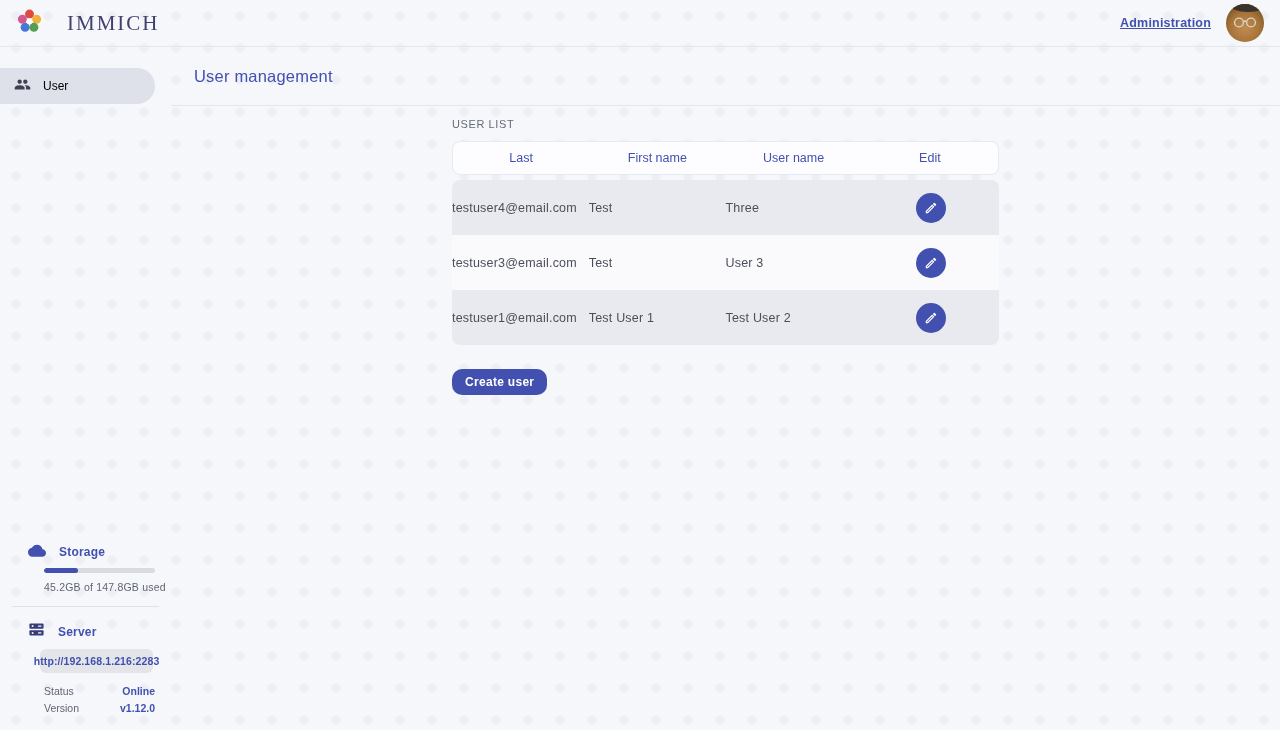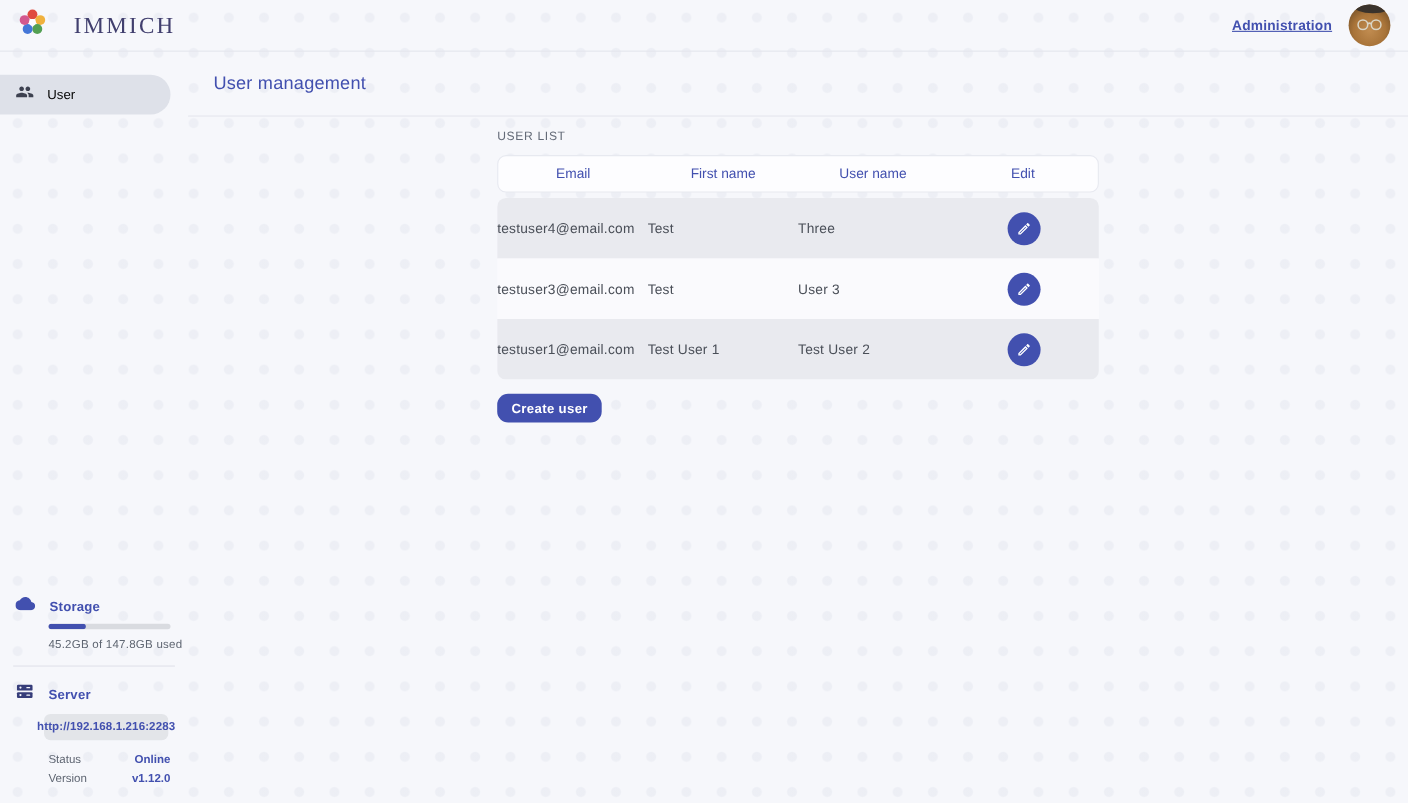--- a/index.html
+++ b/index.html
@@ -53,21 +53,21 @@
   .sidebar { width:171px; flex:none; display:flex; flex-direction:column; }
   .side-nav { padding-top:21px; flex:1; }
   .nav-item {
     width:155px; height:36px; display:flex; align-items:center; gap:12px;
     background:#dee1e9; border-radius:0 18px 18px 0;
     padding-left:14px; cursor:pointer;
   }
   .nav-item .label { font-size:12px; font-weight:500; color:#000000; }
 
   .side-footer { padding-bottom:14px; }
-  .foot-row { display:flex; align-items:center; gap:13px; padding-left:14px; margin-bottom:7px; }
+  .foot-row { display:flex; align-items:center; gap:13px; padding-left:28px; margin-bottom:7px; }
   .foot-title { font-size:12px; font-weight:bold; color:#4250af; letter-spacing:0.2px; }
   .progress-track {
     margin-left:44px; width:111px; height:5px; border-radius:3px; background:#d9dbe0;
     overflow:hidden; margin-bottom:8px;
   }
   .progress-fill { height:100%; background:#4250af; border-radius:3px; width:31%; }
   .usage-text { margin-left:44px; font-size:10.5px; color:#5f6672; letter-spacing:0.2px; }
   .side-divider { height:1px; background:#e0e2e9; margin:13px 12px 14px 12px; }
   .url-chip {
     margin-left:40px; width:113px; height:24px; background:#e3e5e9; border-radius:6px;
@@ -105,21 +105,21 @@
   }
   .table-row.odd  { background:#e9eaef; }
   .table-row.even { background:#fafafd; }
   .cell { font-size:12.5px; color:#4a4f58; letter-spacing:0.2px; }
   .cell-action { display:flex; justify-content:center; }
   .edit-btn {
     width:30px; height:30px; border-radius:50%; border:none; background:#4250af;
     display:flex; align-items:center; justify-content:center; cursor:pointer;
   }
   .create-btn {
-    margin-top:13px; height:26px; padding:0 13px; border:none; border-radius:10px;
+    margin-top:24px; height:26px; padding:0 13px; border:none; border-radius:10px;
     background:#4250af; color:#ffffff; font-size:12px; font-weight:bold;
     letter-spacing:0.3px; cursor:pointer; font-family:"Liberation Sans", sans-serif;
   }
 </style>
 </head>
 <body>
 
 <div class="header">
   <div class="logo-group">
     <span>
@@ -202,21 +202,21 @@
 
   <div class="main">
     <div class="page-title-bar">
       <span class="page-title">User management</span>
     </div>
 
     <div class="content">
       <div class="section-label">USER LIST</div>
 
       <div class="table-header">
-        <div class="col">Email</div>
+        <div class="col">Last</div>
         <div class="col">First name</div>
         <div class="col">User name</div>
         <div class="col">Edit</div>
       </div>
 
       <div class="table-body">
         <div class="table-row odd">
           <div class="cell">testuser4@email.com</div>
           <div class="cell">Test</div>
           <div class="cell">Three</div>

